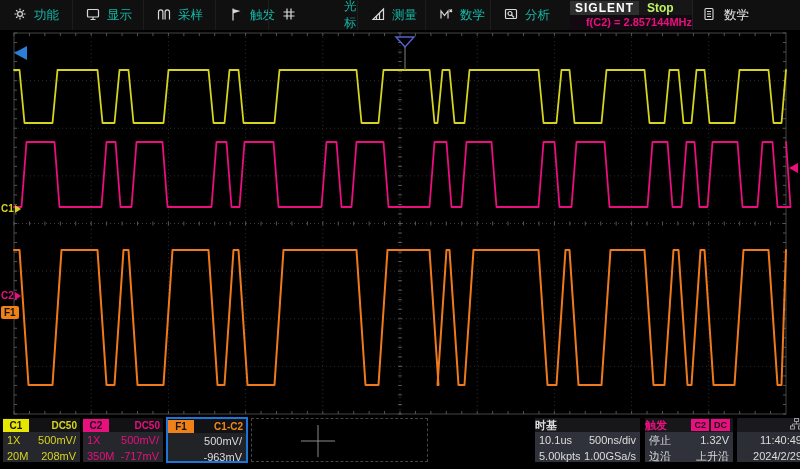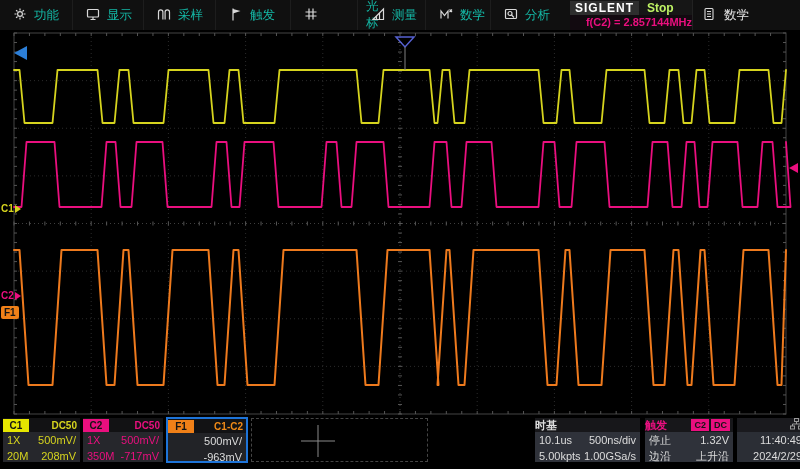--- a/index.html
+++ b/index.html
@@ -82,21 +82,21 @@
           </svg></span>
       <span>采样</span>
     </div>
     <div class="mitem" style="left:215px;width:70px;">
       <span><svg width="14" height="14" viewBox="0 0 14 14">
             <path d="M4 1.5v12" stroke="#d9d9d9" stroke-width="1.2"></path>
             <path d="M4 2l7.5 2L4 6.5z" fill="#d9d9d9"></path>
           </svg></span>
       <span>触发</span>
     </div>
-    <div class="mitem" style="left:290px;width:72px;gap:48px;">
+    <div class="mitem" style="left:268px;width:72px;gap:48px;">
       <span><svg width="14" height="14" viewBox="0 0 14 14" fill="none" stroke="#d9d9d9" stroke-width="1.2">
             <path d="M5 1.5v11M9 1.5v11M1.5 5h11M1.5 9h11"></path>
           </svg></span>
       <span>光标</span>
     </div>
     <div class="mitem" style="left:357px;width:68px;">
       <span><svg width="14" height="14" viewBox="0 0 14 14" fill="none" stroke="#d9d9d9" stroke-width="1.2">
             <path d="M2 12.5h10.5V2z"></path>
             <path d="M5.5 12.5V9M8.5 12.5V6"></path>
           </svg></span>

